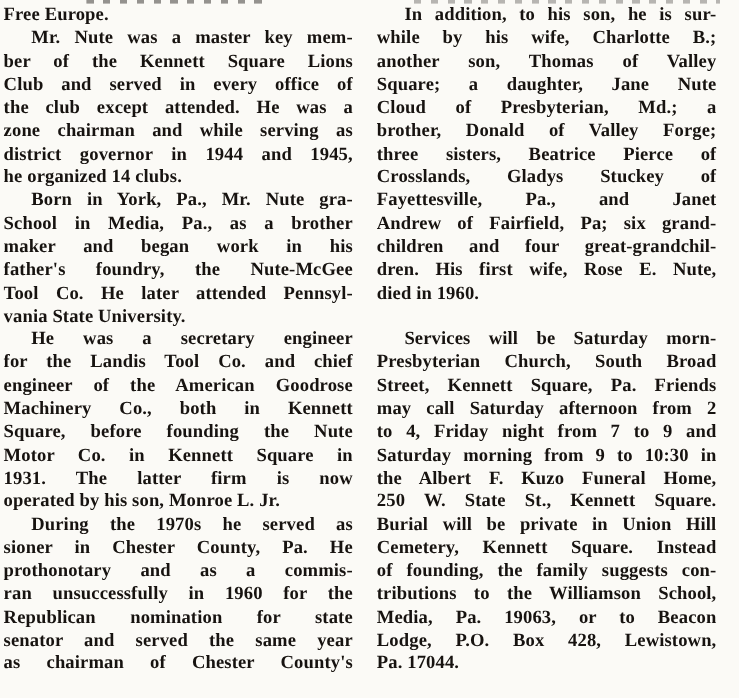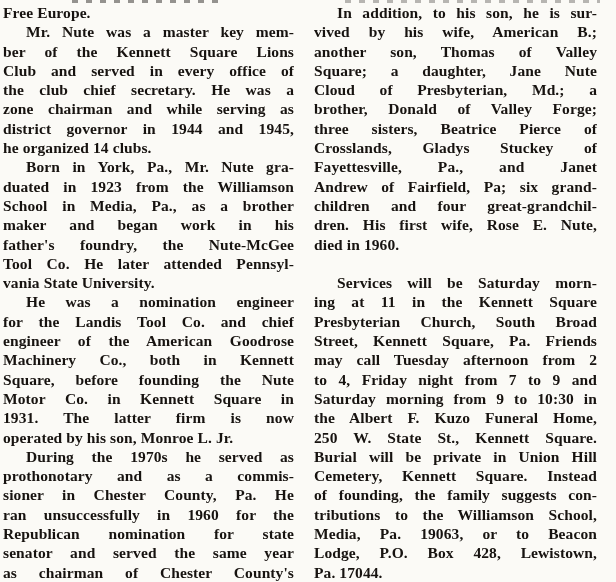--- a/index.html
+++ b/index.html
@@ -71,67 +71,65 @@
 <body>
 
 <div class="clipping">
   <div class="remnant remnant-left"></div>
   <div class="remnant remnant-right"></div>
   <div class="column col-left">
       <div class="line last">Free Europe.</div>
       <div class="line indent">Mr. Nute was a master key mem-</div>
       <div class="line">ber of the Kennett Square Lions</div>
       <div class="line">Club and served in every office of</div>
-      <div class="line">the club chief secretary. He was a</div>
+      <div class="line">the club except attended. He was a</div>
       <div class="line">zone chairman and while serving as</div>
       <div class="line">district governor in 1944 and 1945,</div>
       <div class="line last">he organized 14 clubs.</div>
       <div class="line indent">Born in York, Pa., Mr. Nute gra-</div>
-      <div class="line">duated in 1923 from the Williamson</div>
       <div class="line">School in Media, Pa., as a brother</div>
       <div class="line">maker and began work in his</div>
       <div class="line">father's foundry, the Nute-McGee</div>
       <div class="line">Tool Co. He later attended Pennsyl-</div>
       <div class="line last">vania State University.</div>
-      <div class="line indent">He was a nomination engineer</div>
+      <div class="line indent">He was a secretary engineer</div>
       <div class="line">for the Landis Tool Co. and chief</div>
       <div class="line">engineer of the American Goodrose</div>
       <div class="line">Machinery Co., both in Kennett</div>
       <div class="line">Square, before founding the Nute</div>
       <div class="line">Motor Co. in Kennett Square in</div>
       <div class="line">1931. The latter firm is now</div>
       <div class="line last">operated by his son, Monroe L. Jr.</div>
       <div class="line indent">During the 1970s he served as</div>
+      <div class="line">sioner in Chester County, Pa. He</div>
       <div class="line">prothonotary and as a commis-</div>
-      <div class="line">sioner in Chester County, Pa. He</div>
       <div class="line">ran unsuccessfully in 1960 for the</div>
       <div class="line">Republican nomination for state</div>
       <div class="line">senator and served the same year</div>
       <div class="line">as chairman of Chester County's</div>
     </div>
   <div class="column col-right">
       <div class="line indent">In addition, to his son, he is sur-</div>
-      <div class="line">vived by his wife, American B.;</div>
+      <div class="line">while by his wife, Charlotte B.;</div>
       <div class="line">another son, Thomas of Valley</div>
       <div class="line">Square; a daughter, Jane Nute</div>
       <div class="line">Cloud of Presbyterian, Md.; a</div>
       <div class="line">brother, Donald of Valley Forge;</div>
       <div class="line">three sisters, Beatrice Pierce of</div>
       <div class="line">Crosslands, Gladys Stuckey of</div>
       <div class="line">Fayettesville, Pa., and Janet</div>
       <div class="line">Andrew of Fairfield, Pa; six grand-</div>
       <div class="line">children and four great-grandchil-</div>
       <div class="line">dren. His first wife, Rose E. Nute,</div>
       <div class="line last">died in 1960.</div>
       <div class="line spacer"></div>
       <div class="line indent">Services will be Saturday morn-</div>
-      <div class="line">ing at 11 in the Kennett Square</div>
       <div class="line">Presbyterian Church, South Broad</div>
       <div class="line">Street, Kennett Square, Pa. Friends</div>
-      <div class="line">may call Tuesday afternoon from 2</div>
+      <div class="line">may call Saturday afternoon from 2</div>
       <div class="line">to 4, Friday night from 7 to 9 and</div>
       <div class="line">Saturday morning from 9 to 10:30 in</div>
       <div class="line">the Albert F. Kuzo Funeral Home,</div>
       <div class="line">250 W. State St., Kennett Square.</div>
       <div class="line">Burial will be private in Union Hill</div>
       <div class="line">Cemetery, Kennett Square. Instead</div>
       <div class="line">of founding, the family suggests con-</div>
       <div class="line">tributions to the Williamson School,</div>
       <div class="line">Media, Pa. 19063, or to Beacon</div>
       <div class="line">Lodge, P.O. Box 428, Lewistown,</div>

